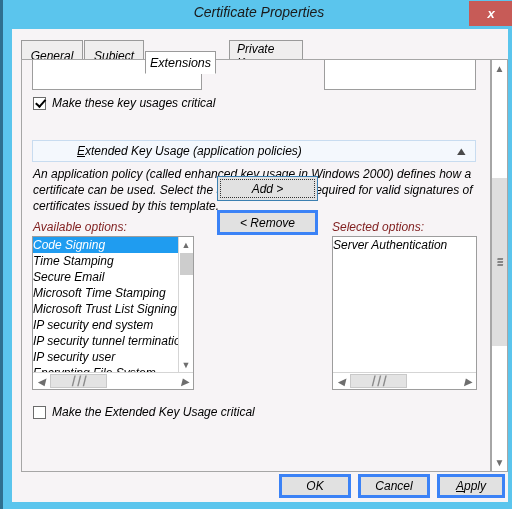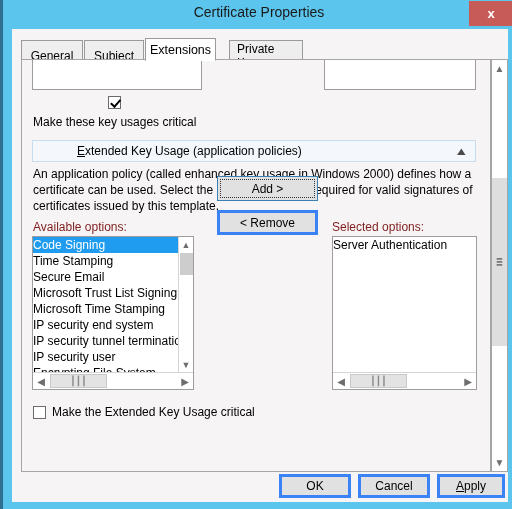--- a/index.html
+++ b/index.html
@@ -18,20 +18,21 @@
 
   
   .window {
     position: absolute;
     left: 0; top: 0;
     width: 512px;
     height: 509px;
     background: #5bc5ed;
     box-sizing: border-box;
     border-left: 3px solid #2f6f8f;
+    font-style: italic;
   }
   .titlebar {
     position: absolute;
     left: 0; top: 0;
     width: 512px;
     height: 27px;
     background: #5bc5ed;
   }
   .title-text {
     position: absolute;
@@ -372,54 +373,54 @@
 
   <div class="client">
 
     <div class="tabstrip">
       <div class="tab" style="left:0px; width:62px;">
         <span>General</span>
       </div>
       <div class="tab" style="left:63px; width:60px;">
         <span>Subject</span>
       </div>
-      <div class="tab selected" style="left:124px; width:71px;">
+      <div class="tab selected" style="left:124px; width:71px;margin-top:13px;">
         <span>Extensions</span>
       </div>
       <div class="tab" style="left:208px; width:74px;">
         <span>Private Key</span>
       </div>
     </div>
 
     <div class="tabpage">
 
       <div class="stub-list" style="left:10px; top:-22px; width:170px; height:52px;"></div>
       <div class="stub-list" style="left:302px; top:-22px; width:152px; height:52px;"></div>
 
-      <div class="checkrow" style="left:11px; top:36px;flex-direction:column;">
+      <div class="checkrow" style="left:11px; top:36px;">
         <span class="chk checked"></span>
         <span>Make these key usages critical</span>
       </div>
 
       <div class="group-header" style="left:10px; top:80px; width:444px; height:22px;padding-left:44px;">
         <span class="gh-label"><u>E</u><span>xtended Key Usage (application policies)</span></span>
         <span class="chevron">▲</span>
       </div>
 
       <div class="desc" style="left:11px; top:106px; width:446px;">An application policy (called enhanced key usage in Windows 2000) defines how a certificate can be used. Select the application policy required for valid signatures of certificates issued by this template.</div>
 
       <div class="fieldlabel" style="left:11px; top:160px;">Available options:</div>
 
       <div class="listbox" style="left:10px; top:176px; width:162px; height:154px;">
         <div class="list-items">
           <div class="li sel">Code Signing</div>
           <div class="li">Time Stamping</div>
           <div class="li">Secure Email</div>
+          <div class="li">Microsoft Time Stamping</div>
           <div class="li">Microsoft Trust List Signing</div>
-          <div class="li">Microsoft Time Stamping</div>
           <div class="li">IP security end system</div>
           <div class="li">IP security tunnel termination</div>
           <div class="li">IP security user</div>
           <div class="li">Encrypting File System</div>
 
         </div>
         <div class="vsb">
           <div class="arrow up">▲</div>
           <div class="thumb" style="top:16px; height:22px;"></div>
           <div class="arrow dn">▼</div>

